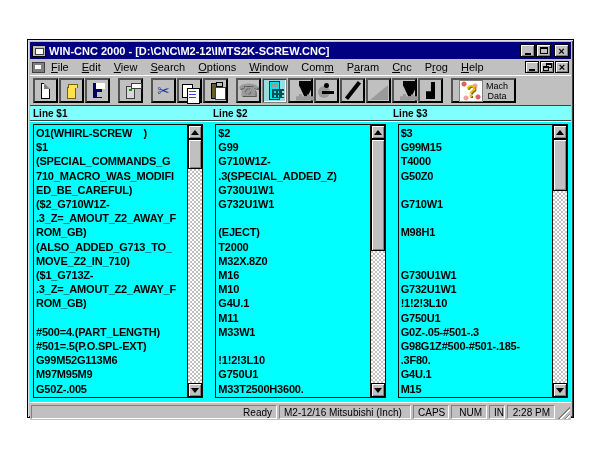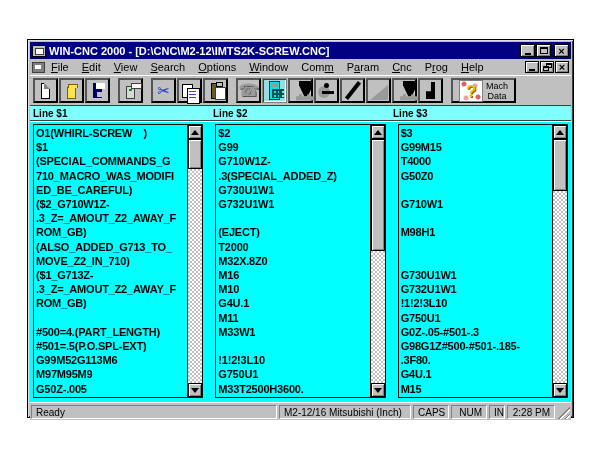--- a/index.html
+++ b/index.html
@@ -92,21 +92,21 @@
   .sb-btn{height:14px;background:#c0c0c0;border:1px solid #000;box-shadow:inset 1px 1px 0 #fff,inset -1px -1px 0 #808080;
      display:flex;align-items:center;justify-content:center;flex:0 0 auto;}
   .arr-up{width:0;height:0;border-left:4px solid transparent;border-right:4px solid transparent;border-bottom:5px solid #000;}
   .arr-dn{width:0;height:0;border-left:4px solid transparent;border-right:4px solid transparent;border-top:5px solid #000;}
   .sb-thumb{background:#c0c0c0;border:1px solid #000;box-shadow:inset 1px 1px 0 #fff,inset -1px -1px 0 #808080;flex:0 0 auto;}
   .sb-fill{flex:1;}
   
   .statusbar{height:18px;display:flex;align-items:stretch;padding:2px 1px 1px 1px;border-top:1px solid #fff;background:#c0c0c0;}
   .sbox{border:1px solid;border-color:#808080 #fff #fff #808080;background:#c0c0c0;font-size:10px;color:#000;
      padding:1px 4px 0 4px;white-space:nowrap;overflow:hidden;margin-right:2px;}
-  .sbox.ready{flex:1;}
+  .sbox.ready{flex:1;text-align:right;}
   .sbox.c{text-align:right;}
   .grip{width:13px;border:none;background:
      linear-gradient(135deg,transparent 0 55%,#808080 55% 62%,#fff 62% 70%,transparent 70% 78%,#808080 78% 85%,#fff 85% 92%,transparent 92%);}
 </style>
 </head>
 <body>
 
 <div class="window">
 
   <div class="titlebar">

